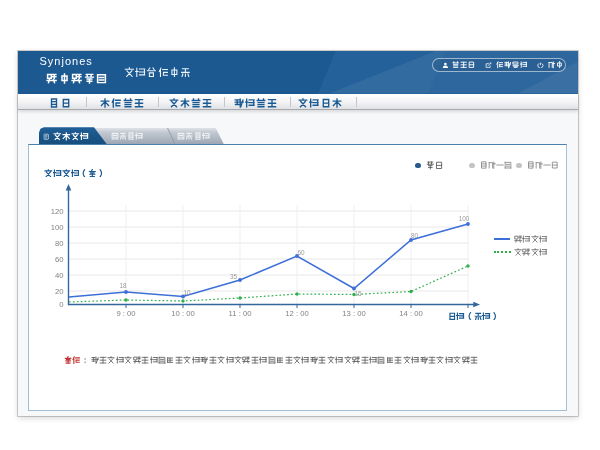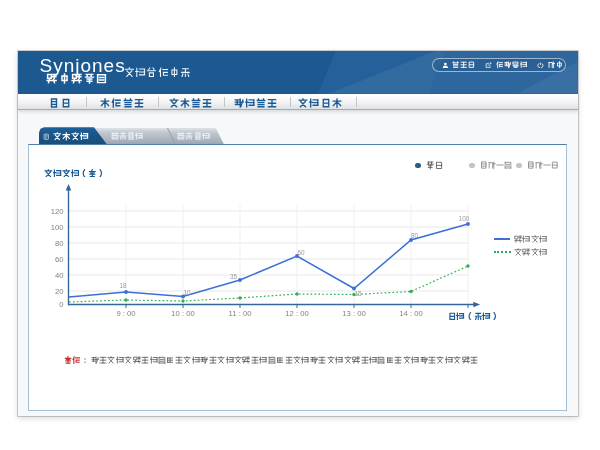--- a/index.html
+++ b/index.html
@@ -1,21 +1,21 @@
 <!DOCTYPE html>
 <html><head><meta charset="utf-8"><style>
 *{margin:0;padding:0;box-sizing:border-box}
 html,body{width:600px;height:450px;background:#ffffff;overflow:hidden;font-family:"Liberation Sans",sans-serif}
 .card{position:absolute;left:17.5px;top:51px;width:560.5px;height:364.5px;background:#f7f8f9;
   box-shadow:0 0 0 1px rgba(0,0,0,0.18),0 2px 6px rgba(0,0,0,0.16)}
 .header{position:absolute;left:0;top:0;width:100%;height:42.5px;
   background:linear-gradient(112deg,#1d5991 0%,#1d5991 55%,#24619a 55%,#24619a 74%,#205d96 74%,#205d96 100%)}
 .hstripe1{position:absolute;left:0;top:0;width:100%;height:100%;background:rgba(255,255,255,0.065);clip-path:polygon(312px 100%,418px 0,100% 0,100% 100%)}
 .hstripe2{position:absolute;left:0;top:0;width:100%;height:100%;background:rgba(255,255,255,0.055);clip-path:polygon(500px 100%,560px 25%,100% 100%)}
-.syn{position:absolute;left:22px;top:5.4px;color:#fff;font-size:19px;font-weight:normal;letter-spacing:1px;line-height:1}
+.syn{position:absolute;left:22px;top:5.4px;color:#fff;font-size:11px;font-weight:normal;letter-spacing:1px;line-height:1}
 .pill{position:absolute;left:414px;top:7px;width:134px;height:13.8px;border:1px solid rgba(255,255,255,0.55);
   border-radius:8px;background:rgba(10,40,70,0.10);display:flex;align-items:center;color:#fff;padding:0 9px}
 .pic{width:6.8px;height:6.8px;color:#fff;flex:none;margin-right:4px}
 .pt{display:flex;gap:0.6px;margin-right:10px}
 .nav{position:absolute;left:0;top:42.5px;width:100%;height:16.8px;border-top:1px solid #fdfdfe;
   background:linear-gradient(#ffffff 0%,#f2f2f4 55%,#dfe1e4 100%);border-bottom:1px solid #a8a9ac;
   box-shadow:0 2px 3px rgba(0,0,0,0.12)}
 .nsep{position:absolute;top:46px;width:1px;height:10px;background:#c3c6cb}
 .tabsilver{position:absolute;left:76.5px;top:76.5px;width:130px;height:17px;
   background:linear-gradient(#dfe3e8 0%,#c2c9d1 25%,#a8b1bc 75%,#98a2ae 100%);

